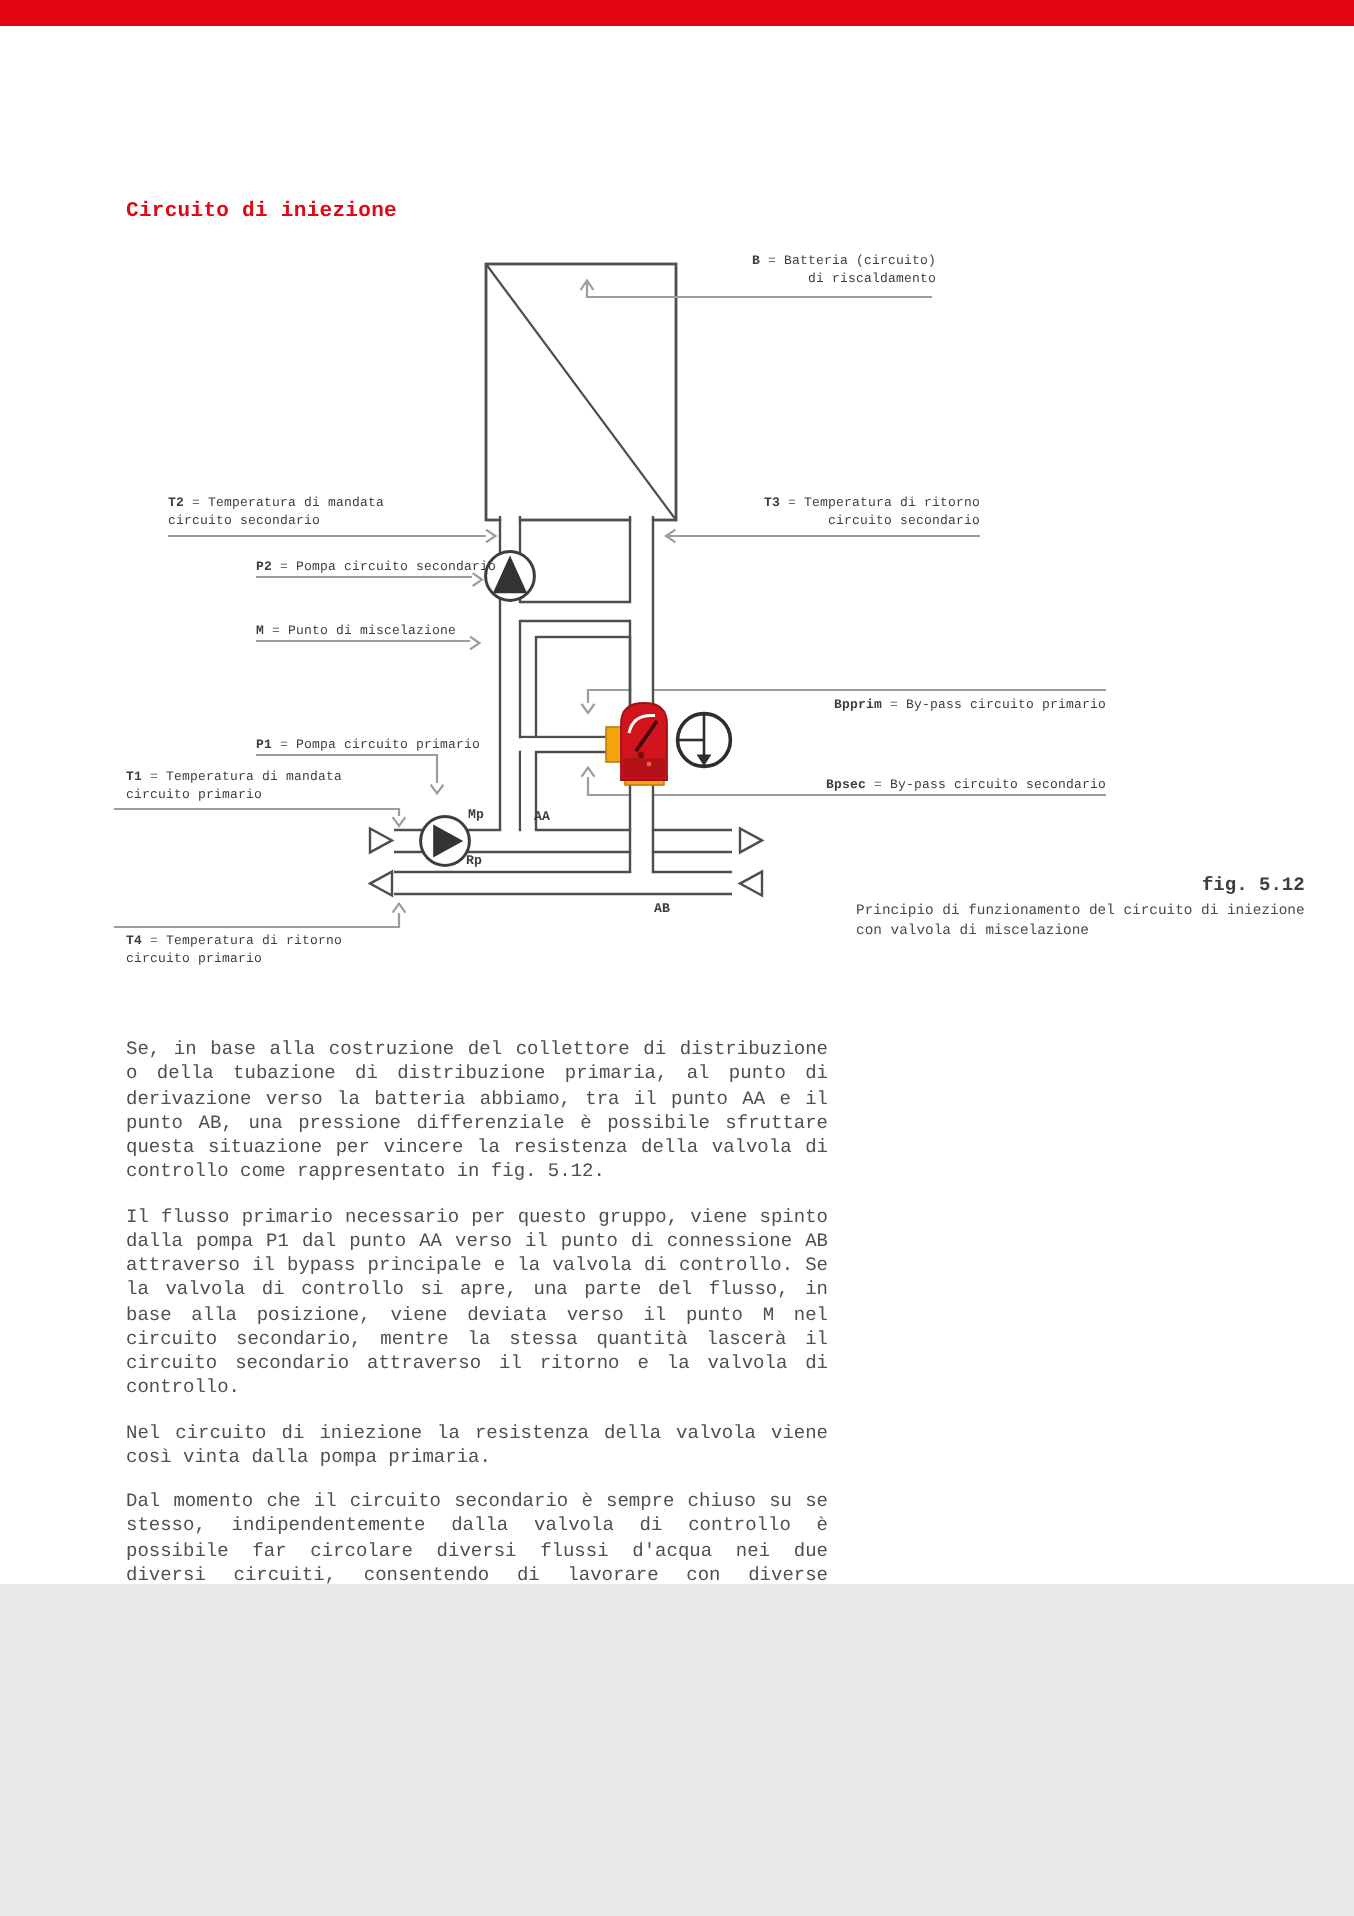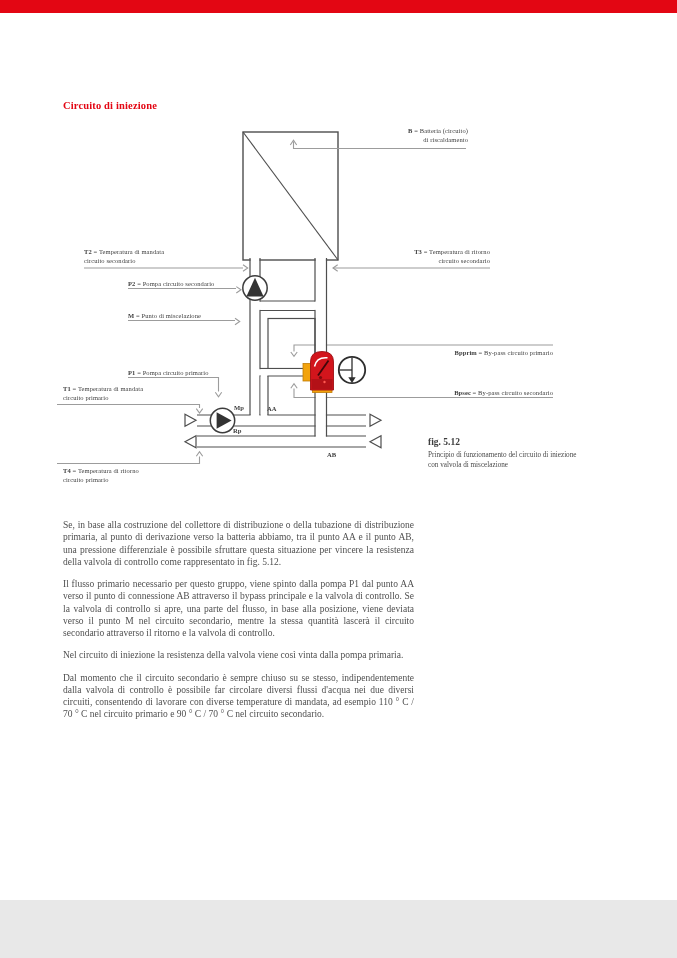--- a/index.html
+++ b/index.html
@@ -1,26 +1,26 @@
 <!DOCTYPE html>
 <html><head>
 <meta charset="utf-8">
 <style>
   html,body{margin:0;padding:0;background:#e8e8e8;}
-  .page{position:relative;width:677px;height:900px;background:#ffffff;overflow:hidden;
-        font-family:Liberation Serif, serif;-webkit-font-smoothing:antialiased;}
+  .page{position:relative;width:677px;height:792px;background:#ffffff;overflow:hidden;
+        font-family:Liberation Mono, monospace;-webkit-font-smoothing:antialiased;}
   .redbar{position:absolute;left:0;top:0;width:677px;height:13px;background:#E30613;}
   .title{position:absolute;left:63px;top:100px;font-size:10.5px;font-weight:bold;color:#E30613;letter-spacing:0.15px;}
   svg.art{position:absolute;left:0;top:0;}
   .dlabel{position:absolute;font-size:6.5px;line-height:9.4px;color:#3e3e3e;letter-spacing:0.1px;white-space:nowrap;}
   .dlabel b{font-weight:bold;}
   .r{text-align:right;}
   .node{position:absolute;font-size:6.6px;font-weight:bold;color:#3e3e3e;white-space:nowrap;}
   .figblock{position:absolute;left:428px;top:437px;color:#3e3e3e;}
-  .figblock .fid{font-size:9.5px;font-weight:bold;margin:0 0 4px 0;}
+  .figblock .fid{font-size:9.5px;font-weight:bold;margin:0 0 4px 0;text-align:right;}
   .figblock .fcap{font-size:7.2px;line-height:9.6px;color:#4a4a4a;}
   .bodytext{position:absolute;left:63px;top:509px;width:351px;}
   .bodytext p{margin:10px 0 5px 0;font-size:9.5px;line-height:12.25px;text-align:justify;color:#4f4f4f;}
   .fbar{position:absolute;top:925px;width:1.4px;height:33px;background:#4a4a4a;}
   .ftext{position:absolute;top:929px;font-size:8.8px;font-weight:bold;color:#3e3e3e;white-space:nowrap;}
 </style>
 </head>
 <body>
 
 <div class="page">

